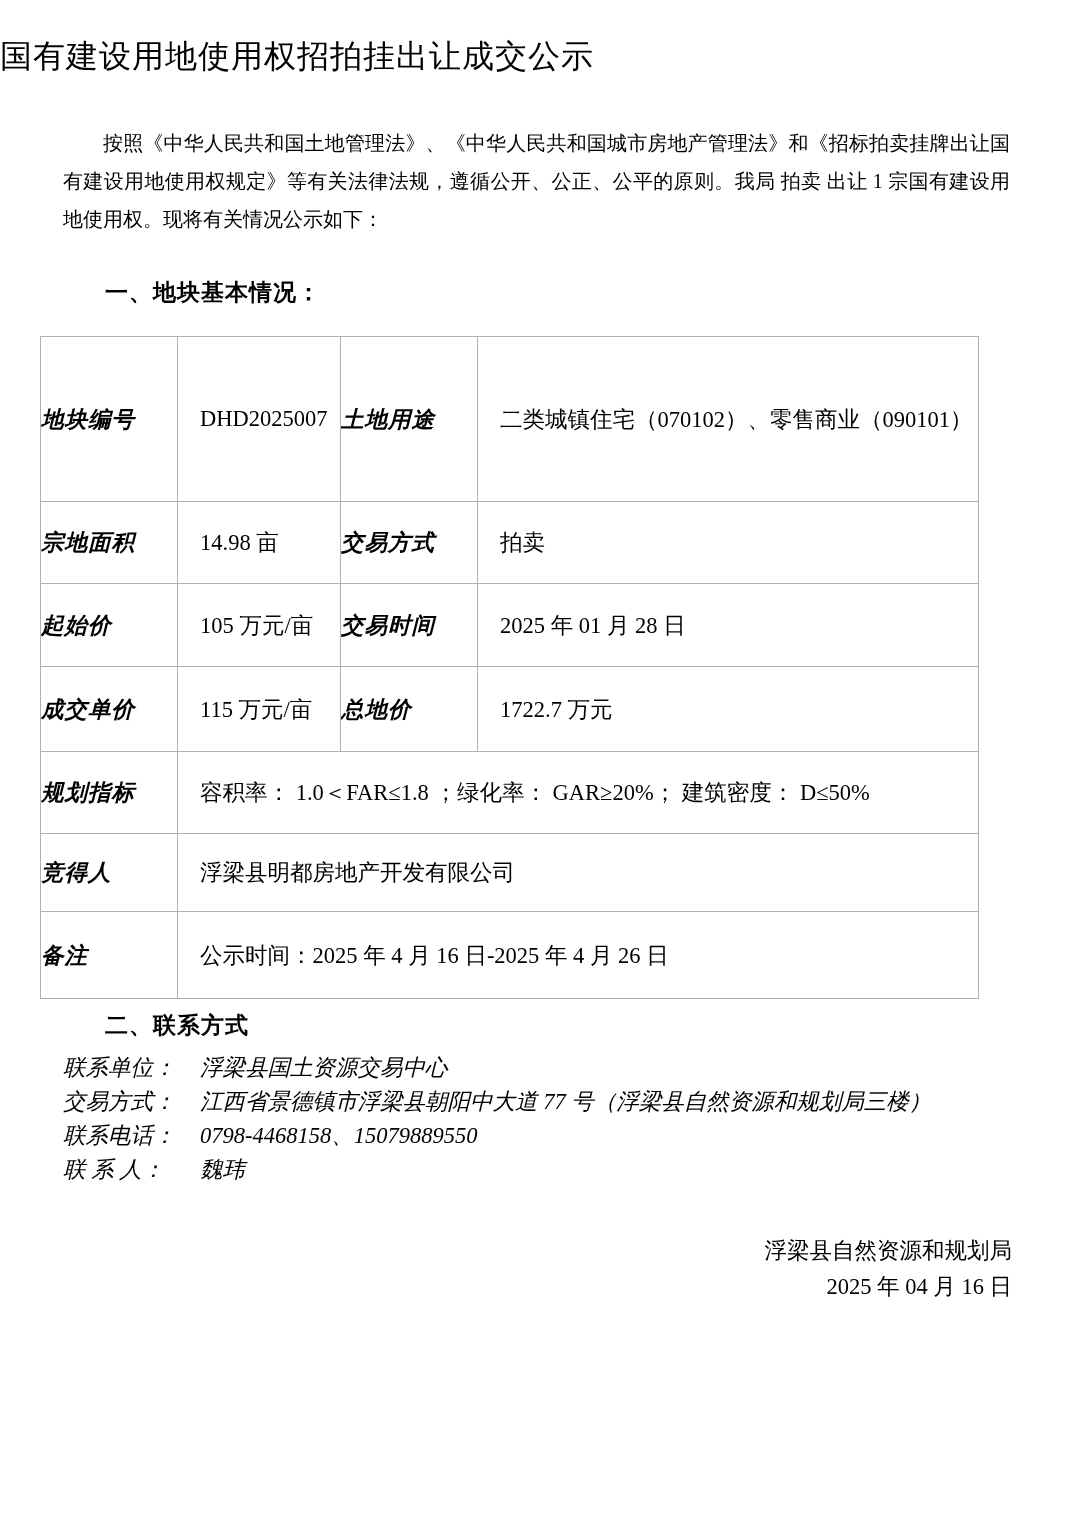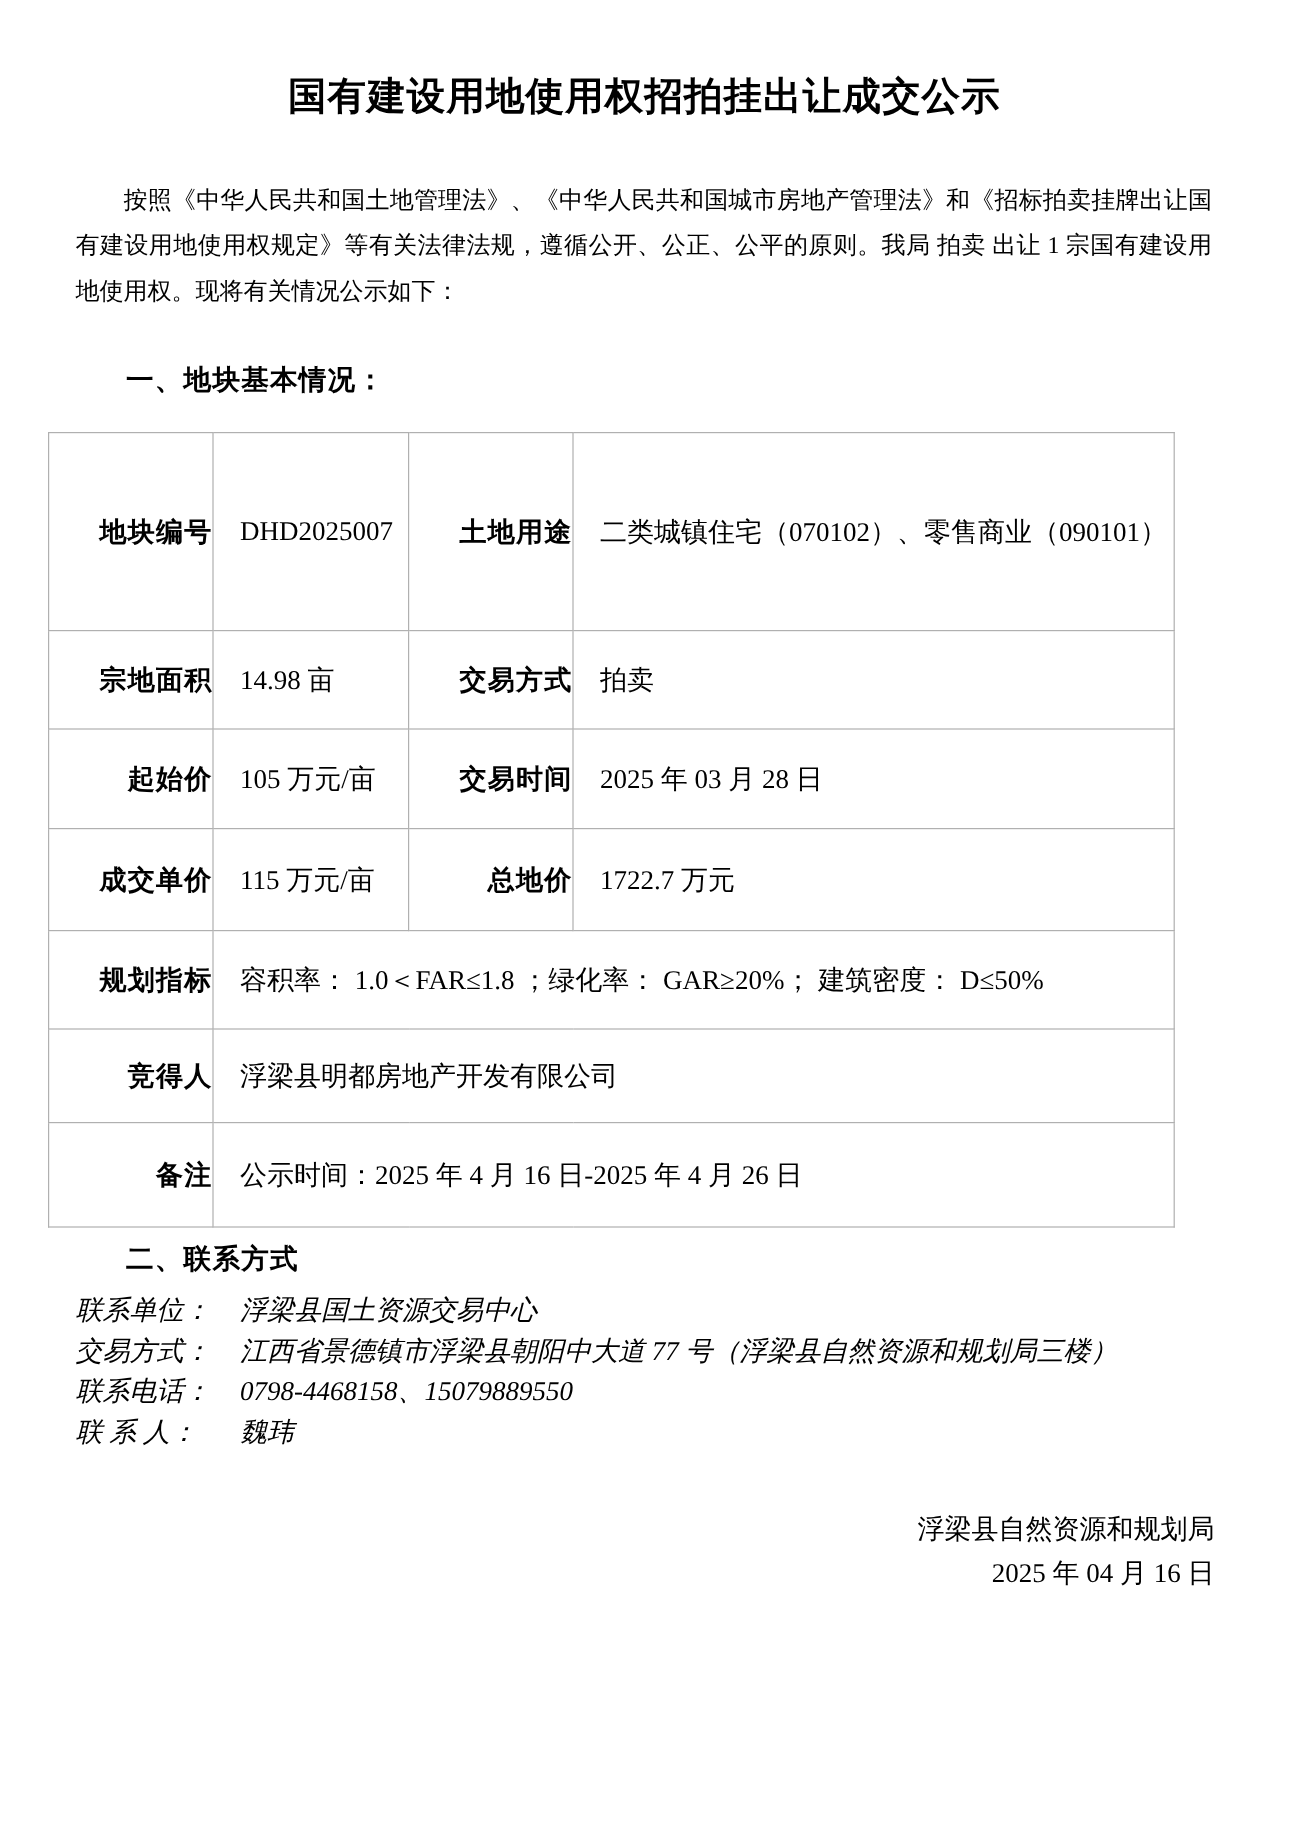--- a/index.html
+++ b/index.html
@@ -7,25 +7,25 @@
   .page {
     position: relative;
     width: 1074px;
     height: 1520px;
     background: #ffffff;
     color: #000000;
     font-family: "Liberation Serif", "DejaVu Serif", serif;
     overflow: hidden;
   }
   .doc-title {
-    padding-top: 60px;
-    text-align: center;
+    padding-top: 36px;
+    text-align: left;
     font-size: 32px;
     line-height: 40px;
-    font-weight: 700;
+    font-weight: 400;
     letter-spacing: 1px;
   }
   .intro {
     margin: 48px 64px 0 63px;
     font-size: 20px;
     line-height: 38px;
     text-align: justify;
     text-indent: 2em;
   }
   .section-heading {
@@ -43,22 +43,23 @@
   }
   .parcel th, .parcel td {
     border: 1px solid #b0b0b0;
     font-size: 22.5px;
     vertical-align: middle;
     padding: 0;
     overflow: hidden;
   }
   .parcel th {
     font-weight: 700;
-    text-align: right;
+    text-align: left;
     letter-spacing: 1px;
+    font-style: italic;
   }
   .parcel td {
     font-weight: 400;
     text-align: left;
     padding-left: 22px;
   }
   .section-heading.contact-heading { margin-top: 12px; }
   .contacts {
     margin: 10px 64px 0 63px;
     font-size: 22.5px;
@@ -101,21 +102,21 @@
       <tr style="height:82px">
         <th>宗地面积</th>
         <td>14.98 亩</td>
         <th>交易方式</th>
         <td>拍卖</td>
       </tr>
       <tr style="height:83px">
         <th>起始价</th>
         <td>105 万元/亩</td>
         <th>交易时间</th>
-        <td>2025 年 03 月 28 日</td>
+        <td>2025 年 01 月 28 日</td>
       </tr>
       <tr style="height:85px">
         <th>成交单价</th>
         <td>115 万元/亩</td>
         <th>总地价</th>
         <td>1722.7 万元</td>
       </tr>
       <tr style="height:82px">
         <th>规划指标</th>
         <td colspan="3">容积率： 1.0＜FAR≤1.8 ；绿化率： GAR≥20%； 建筑密度： D≤50%</td>

